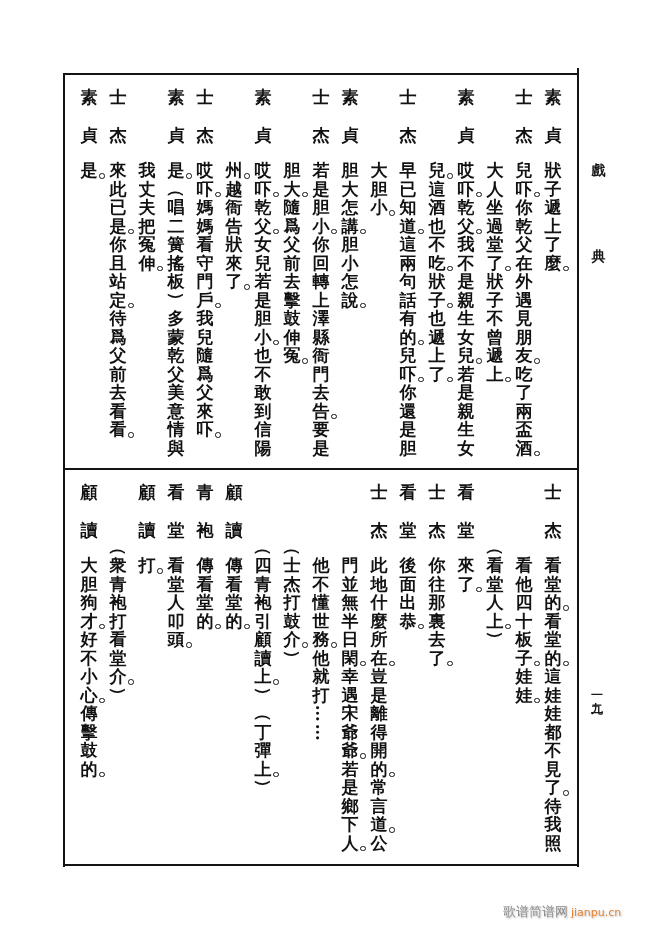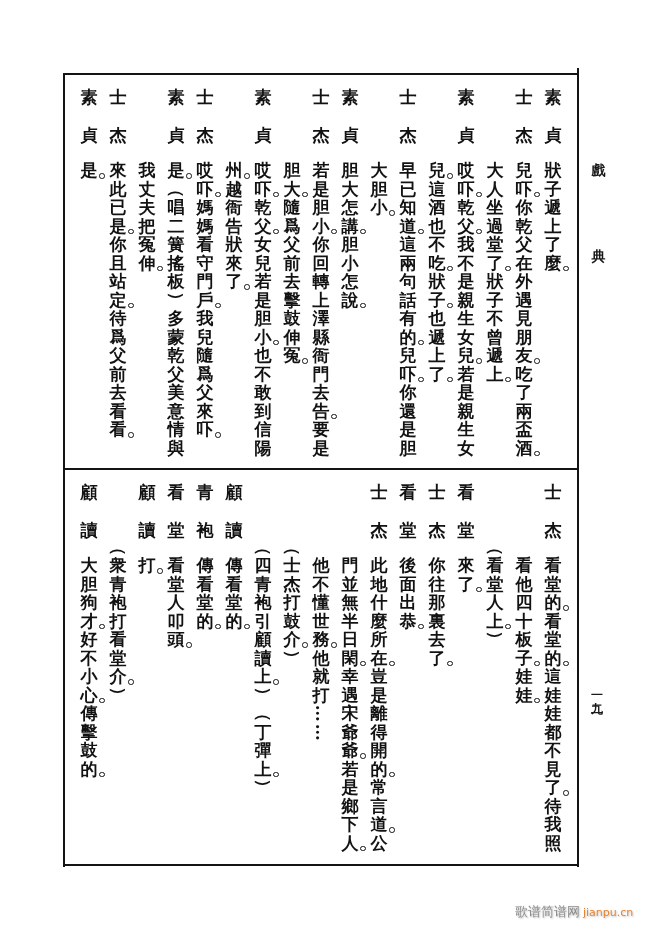--- a/index.html
+++ b/index.html
@@ -51,21 +51,20 @@
       position: absolute; left: 588px; top: 688px;
       writing-mode: vertical-rl; font-size: 12px; font-weight: bold;
       letter-spacing: 4px; color: #1a1a1a;
     }
 
     
     .watermark {
       position: absolute; left: 503px; top: 903px; white-space: nowrap;
       font-family: "DejaVu Sans", sans-serif; font-size: 13px;
       text-shadow: 1px 1px 2px rgba(0,0,0,0.25);
-      margin-left: 12px;
     }
     .wm-site { color: #8c8c8c; font-family: "DejaVu Serif", serif; }
     .wm-domain { color: #e8822e; font-size: 11px; margin-left: 3px; }
   </style>
 </head>
 <body>
 
 <div class="rule rule-left"></div>
 <div class="rule rule-right"></div>
 <div class="rule rule-top"></div>

